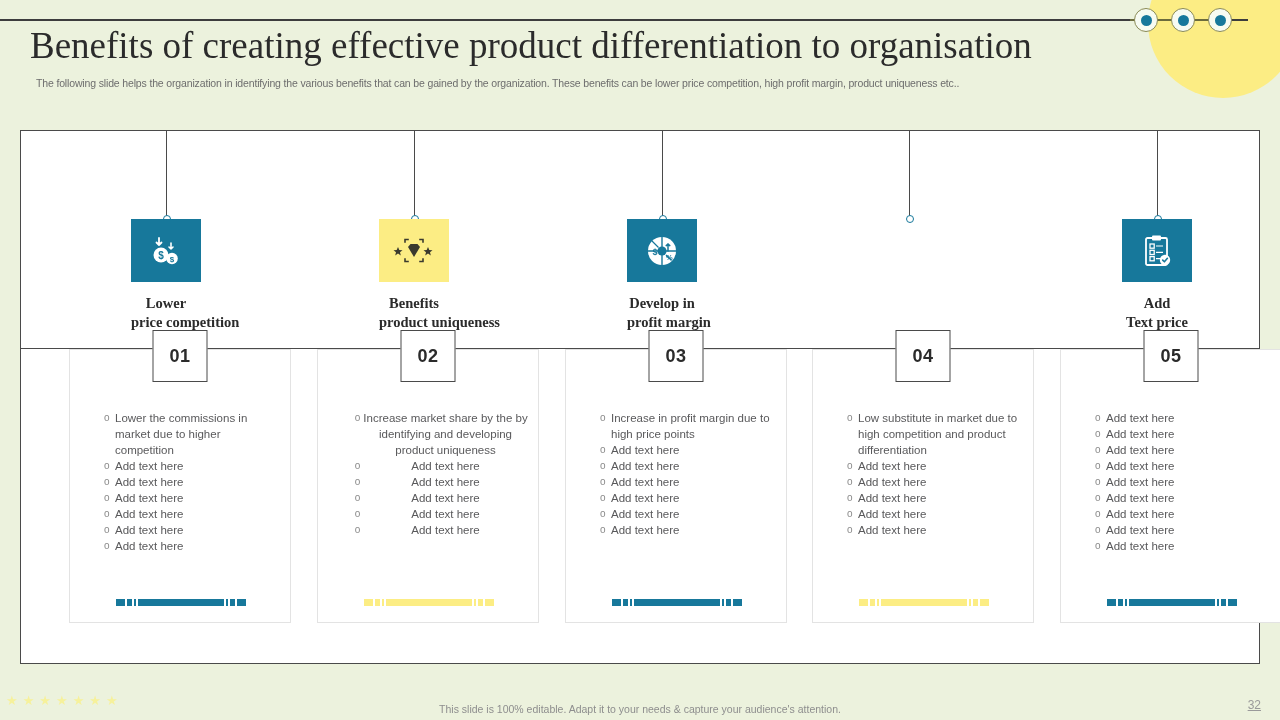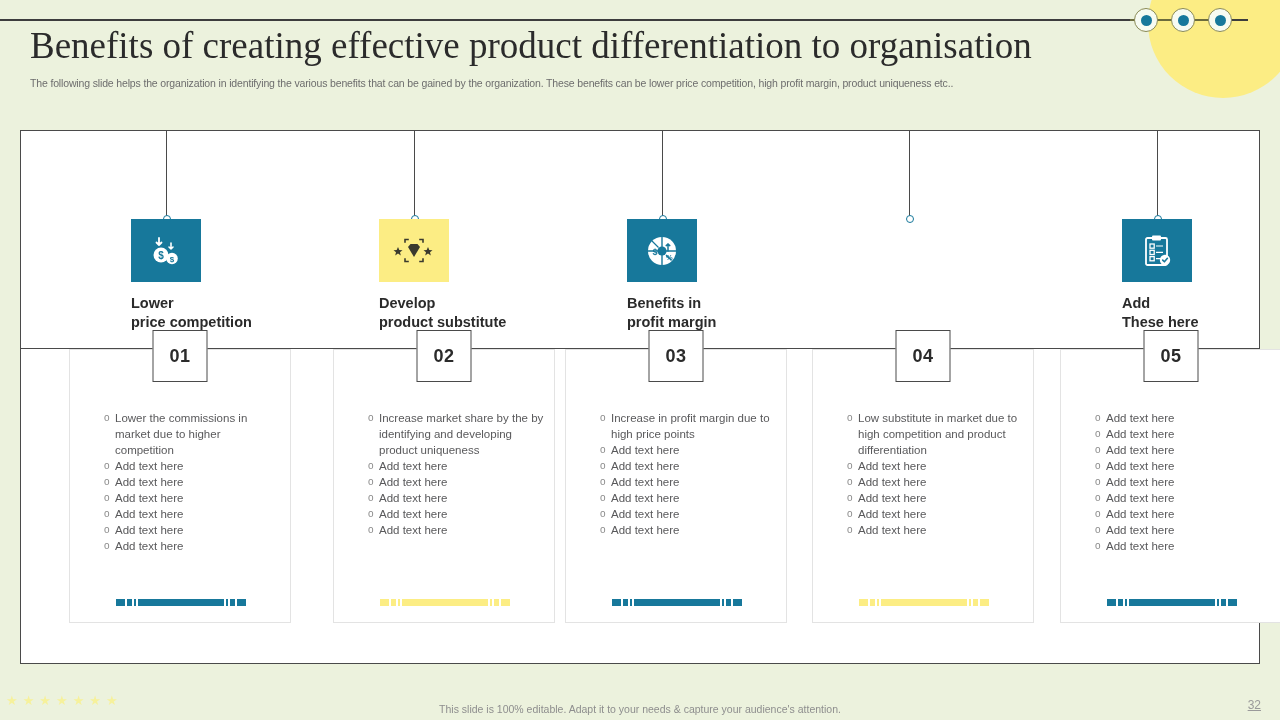--- a/index.html
+++ b/index.html
@@ -35,21 +35,21 @@
   .node.n3{left:1208px;}
 
   
   .title{
     position:absolute;left:30px;top:24px;width:1130px;
     font-family:"Liberation Serif", serif;
     font-size:37px;color:#2b2b2b;letter-spacing:0px;
     white-space:nowrap;z-index:4;
   }
   .subtitle{
-    position:absolute;left:30px;top:77px;width:1180px;
+    position:absolute;left:36px;top:77px;width:1180px;
     font-size:10.5px;color:#6d6d6d;letter-spacing:-0.15px;z-index:4;
   }
 
   
   .frame{
     position:absolute;left:20px;top:130px;width:1240px;height:534px;
     background:#ffffff;border:1px solid #4a4a4a;box-sizing:border-box;
   }
 
   
@@ -62,22 +62,22 @@
   
   .tiles{position:absolute;left:0;top:0;width:100%;height:215px;}
   .tile-col{position:absolute;top:88px;width:70px;}
   .tile{
     width:70px;height:63px;display:flex;align-items:center;justify-content:center;
   }
   .tile.teal{background:#17789b;}
   .tile.yellow{background:#fced84;}
   .tile svg{display:block;}
   .tile-label{
-    margin-top:12px;
-    font-family:Liberation Sans, sans-serif;
+    margin-top:12px;text-align:center;
+    font-family:Liberation Serif, serif;
     font-weight:bold;font-size:14.5px;color:#2b2b2b;
     line-height:19px;white-space:nowrap;
   }
 
   
   .mid-rule{
     position:absolute;left:0;top:217px;width:100%;height:1px;background:#4a4a4a;
   }
 
   
@@ -170,40 +170,40 @@
         <div class="tile yellow">
           <svg width="44" height="26" viewBox="0 0 44 26">
         <path d="M4 9 L5.3 12 L8.5 12.2 L6 14.2 L6.8 17.4 L4 15.6 L1.2 17.4 L2 14.2 L-0.5 12.2 L2.7 12 Z" fill="#3a3a2e" transform="translate(2,0)"></path>
         <path d="M40 9 L41.3 12 L44.5 12.2 L42 14.2 L42.8 17.4 L40 15.6 L37.2 17.4 L38 14.2 L35.5 12.2 L38.7 12 Z" fill="#3a3a2e" transform="translate(-4,0)"></path>
         <path d="M16 9 L28 9 L22 19 Z" fill="#3a3a2e"></path>
         <path d="M16 9 L18.5 6 L25.5 6 L28 9" fill="#3a3a2e"></path>
         <path d="M13 4 L13 1.5 L16 1.5 M31 4 L31 1.5 L28 1.5 M13 21 L13 23.5 L16 23.5 M31 21 L31 23.5 L28 23.5" stroke="#3a3a2e" stroke-width="1.6" fill="none" stroke-linecap="square"></path>
       </svg>
         </div>
         <div class="tile-label">
-          <div>Develop</div>
-          <div>product substitute</div>
+          <div>Benefits</div>
+          <div>product uniqueness</div>
         </div>
       </div>
       <div class="conn" style="left: 641px; height: 86px;"></div>
       <div class="conn-dot" style="left: 637.5px; top: 84px;"></div>
       <div class="tile-col" style="left: 606px;">
         <div class="tile teal">
           <svg width="34" height="34" viewBox="0 0 34 34">
         <circle cx="17" cy="17" r="14" fill="#ffffff"></circle>
         <circle cx="17" cy="17" r="4.6" fill="#17789b"></circle>
         <path d="M17 3 L17 13 M17 21 L17 31 M3 17 L13 17 M21 17 L31 17" stroke="#17789b" stroke-width="1.4"></path>
         <path d="M7 7 L13.5 13.5 M26.5 26.5 L21 21" stroke="#17789b" stroke-width="1.2"></path>
         <text x="7.6" y="21" font-size="9" font-family="Liberation Sans, sans-serif" font-weight="bold" fill="#17789b">$</text>
         <path d="M23 10 L23 17 M23 10 L21.2 11.6 M23 10 L24.8 11.6" stroke="#17789b" stroke-width="1.5" fill="none" stroke-linecap="round"></path>
         <text x="21" y="26" font-size="7.5" font-family="Liberation Sans, sans-serif" font-weight="bold" fill="#17789b">%</text>
       </svg>
         </div>
         <div class="tile-label">
-          <div>Benefits in</div>
+          <div>Develop in</div>
           <div>profit margin</div>
         </div>
       </div>
       <div class="conn" style="left: 888px; height: 86px;"></div>
       <div class="conn-dot" style="left: 884.5px; top: 84px;"></div>
       <div class="conn" style="left: 1136px; height: 86px;"></div>
       <div class="conn-dot" style="left: 1132.5px; top: 84px;"></div>
       <div class="tile-col" style="left: 1101px;">
         <div class="tile teal">
           <svg width="32" height="34" viewBox="0 0 32 34">
@@ -212,21 +212,21 @@
         <rect x="9" y="10" width="4.2" height="4.2" stroke="#ffffff" stroke-width="1.3" fill="none"></rect>
         <rect x="9" y="16.3" width="4.2" height="4.2" stroke="#ffffff" stroke-width="1.3" fill="none"></rect>
         <rect x="9" y="22.6" width="4.2" height="4.2" stroke="#ffffff" stroke-width="1.3" fill="none"></rect>
         <path d="M15 12 L22 12 M15 18.4 L22 18.4 M15 24.7 L20 24.7" stroke="#ffffff" stroke-width="1.2"></path>
         <circle cx="24" cy="26" r="5.2" fill="#ffffff"></circle>
         <path d="M21.7 26.1 L23.4 27.8 L26.4 24.3" stroke="#17789b" stroke-width="1.6" fill="none" stroke-linecap="round" stroke-linejoin="round"></path>
       </svg>
         </div>
         <div class="tile-label">
           <div>Add</div>
-          <div>These here</div>
+          <div>Text price</div>
         </div>
       </div>
     </div>
   <div class="mid-rule"></div>
   <div class="cards">
       <div class="card" style="left: 14px;">
         <div class="numbox">01</div>
         <div class="bullets">
           <div class="bullet">
             <span class="dot">o</span>
@@ -260,21 +260,21 @@
         <div class="cardbar">
           <div class="seg" style="width: 9px; background: rgb(23, 120, 155);"></div>
           <div class="seg" style="width: 5px; background: rgb(23, 120, 155);"></div>
           <div class="seg" style="width: 2px; background: rgb(23, 120, 155);"></div>
           <div class="seg" style="width: 86px; background: rgb(23, 120, 155);"></div>
           <div class="seg" style="width: 2px; background: rgb(23, 120, 155);"></div>
           <div class="seg" style="width: 5px; background: rgb(23, 120, 155);"></div>
           <div class="seg" style="width: 9px; background: rgb(23, 120, 155);"></div>
         </div>
       </div>
-      <div class="card" style="left: 278px;">
+      <div class="card" style="left: 262px; text-align: center;">
         <div class="numbox">02</div>
         <div class="bullets">
           <div class="bullet">
             <span class="dot">o</span>
             <span class="txt">Increase market share by the by identifying and developing product uniqueness</span>
           </div>
           <div class="bullet">
             <span class="dot">o</span>
             <span class="txt">Add text here</span>
           </div>

